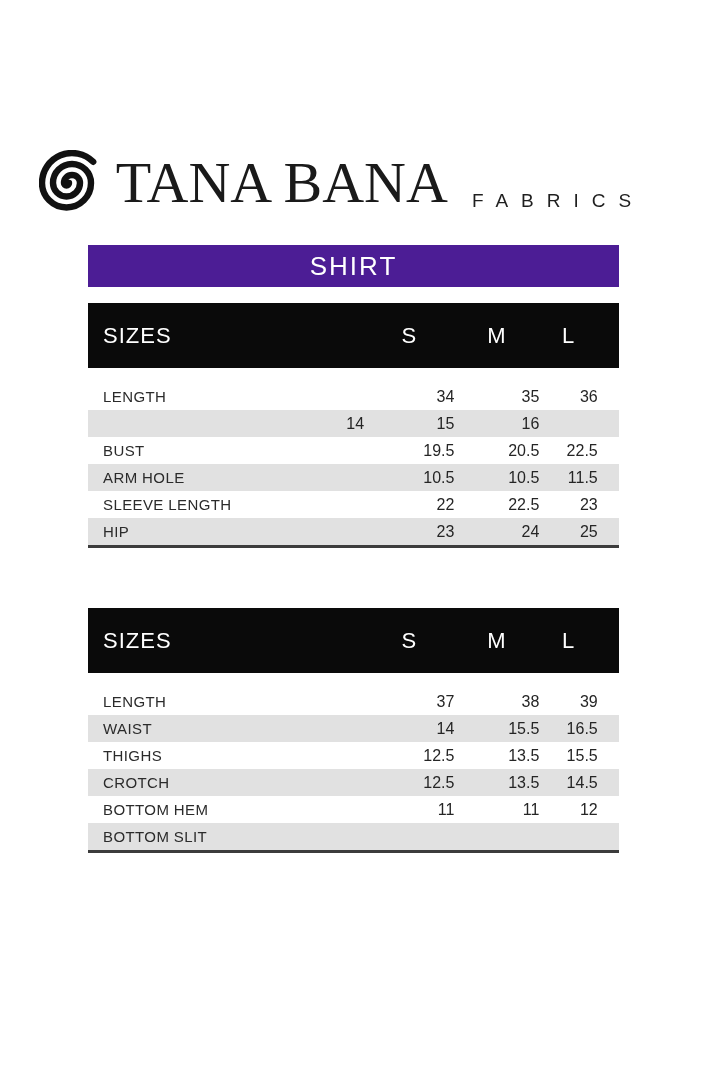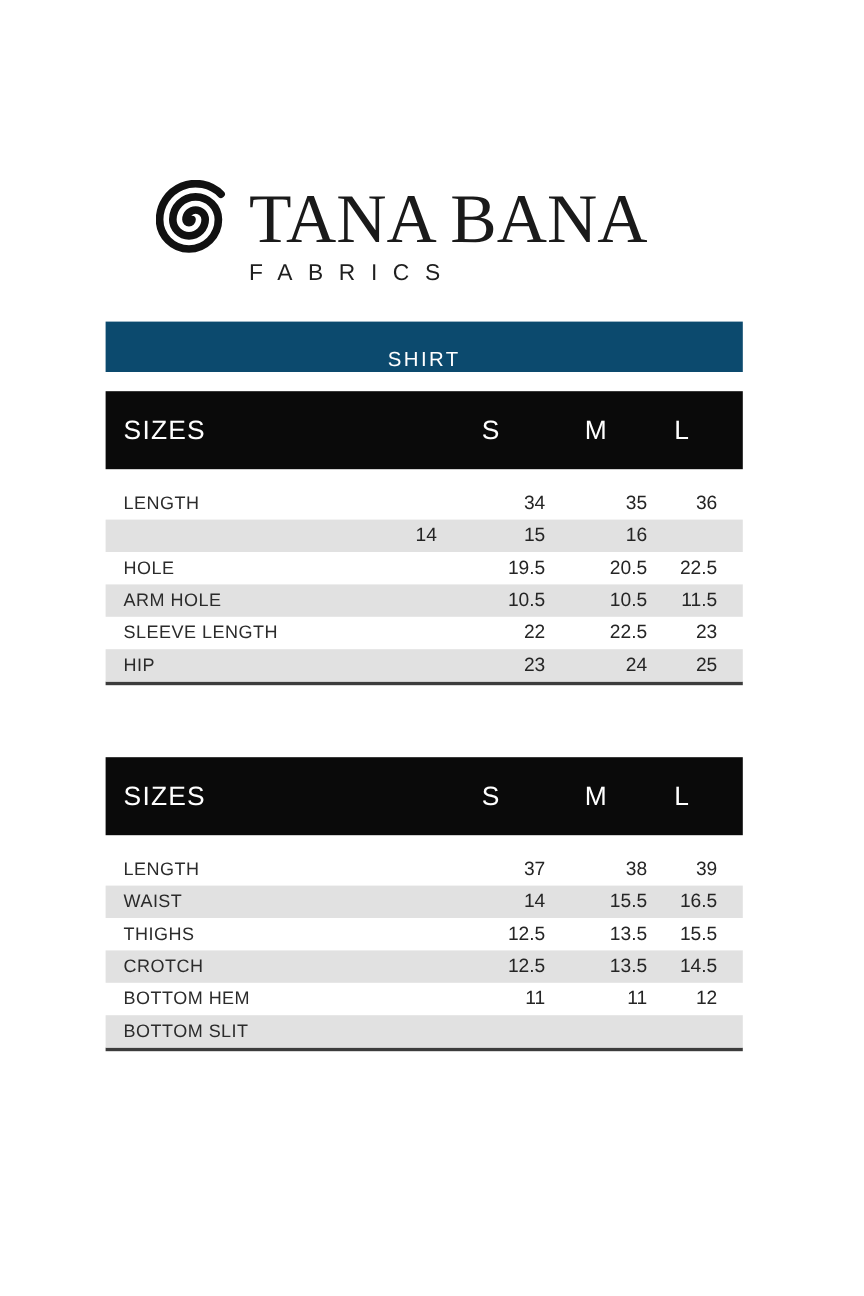--- a/index.html
+++ b/index.html
@@ -14,21 +14,21 @@
   
   .brand {
     margin-top: 150px;
     display: flex;
     justify-content: center;
     align-items: flex-start;
     gap: 11px;
     transform: translateX(-25px);
   }
   .brand-icon { width: 66px; height: 66px; flex: 0 0 auto; }
-  .brand-text { display: flex; flex-direction: column; align-items: flex-start; margin-top: 4px; }
+  .brand-text { display: flex; flex-direction: row; align-items: flex-end; margin-top: 4px; gap: 24px; }
   .brand-name {
     font-family: "Liberation Serif", serif;
     font-size: 58px;
     line-height: 1;
     color: #1a1a1a;
     letter-spacing: 0px;
     white-space: nowrap;
   }
   .brand-sub {
     font-size: 19px;
@@ -39,26 +39,26 @@
     white-space: nowrap;
   }
 
   
   .content { margin-left: 88px; width: 531px; }
   .section-shirt { margin-top: 29px; }
   .section-trouser { margin-top: 60px; }
 
   .title-bar {
     height: 42px;
-    background: #0c4a6e;
+    background: #4c1d95;
     color: #ffffff;
     display: flex;
-    align-items: flex-end;
+    align-items: center;
     justify-content: center;
-    font-size: 17px;
+    font-size: 26px;
     letter-spacing: 2px;
     margin-bottom: 16px;
   }
 
   .grid-row {
     display: grid;
     grid-template-columns: 52% 17% 16% 11%;
     align-items: center;
   }
 
@@ -126,21 +126,21 @@
           <span class="row-value">34</span>
           <span class="row-value">35</span>
           <span class="row-value">36</span>
         </div>
         <div class="grid-row t-row">
           <span class="row-value">14</span>
           <span class="row-value">15</span>
           <span class="row-value">16</span>
         </div>
         <div class="grid-row t-row">
-          <span class="row-label">HOLE</span>
+          <span class="row-label">BUST</span>
           <span class="row-value">19.5</span>
           <span class="row-value">20.5</span>
           <span class="row-value">22.5</span>
         </div>
         <div class="grid-row t-row">
           <span class="row-label">ARM HOLE</span>
           <span class="row-value">10.5</span>
           <span class="row-value">10.5</span>
           <span class="row-value">11.5</span>
         </div>

